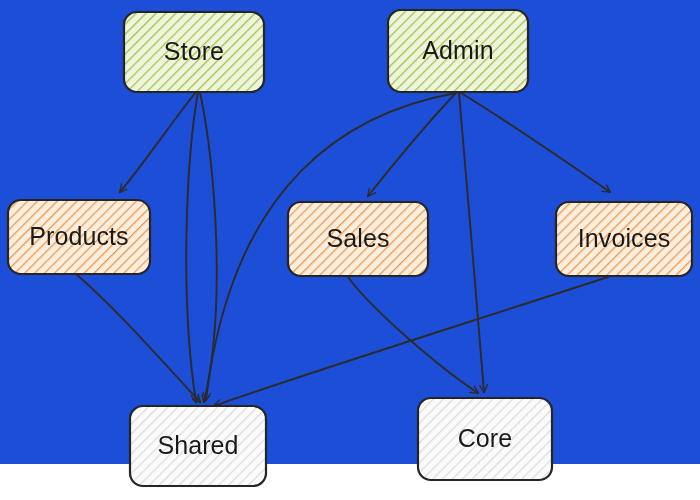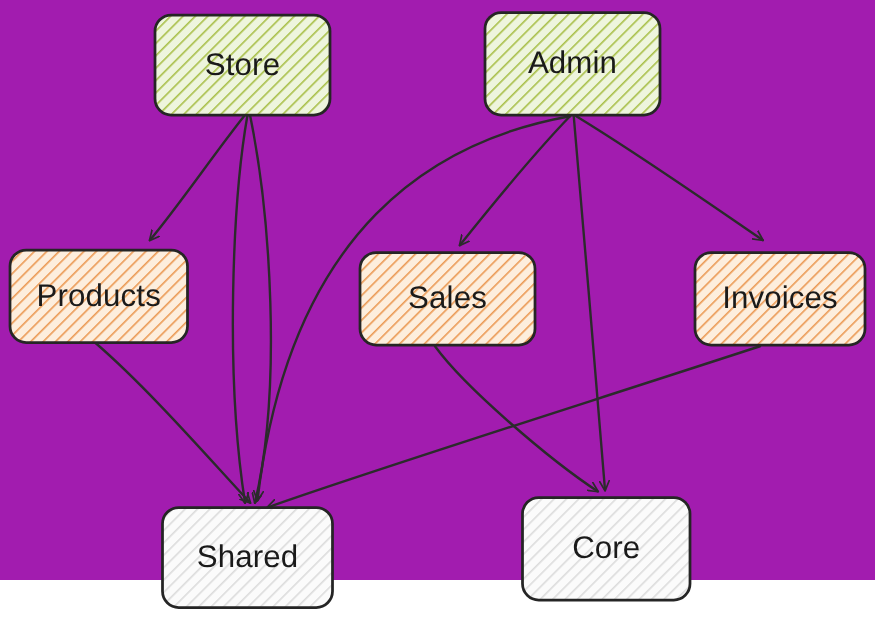--- a/index.html
+++ b/index.html
@@ -11,21 +11,21 @@
   body {
     width: 700px;
     height: 500px;
     font-family: "Liberation Sans", sans-serif;
     overflow: hidden;
   }
   #diagram-root {
     position: relative;
     width: 700px;
     height: 464px;
-    background: #a21caf;
+    background: #1d4ed8;
   }
   svg#graph-canvas {
     position: absolute;
     top: 0;
     left: 0;
     width: 700px;
     height: 500px;
     display: block;
   }
   .node-label {

